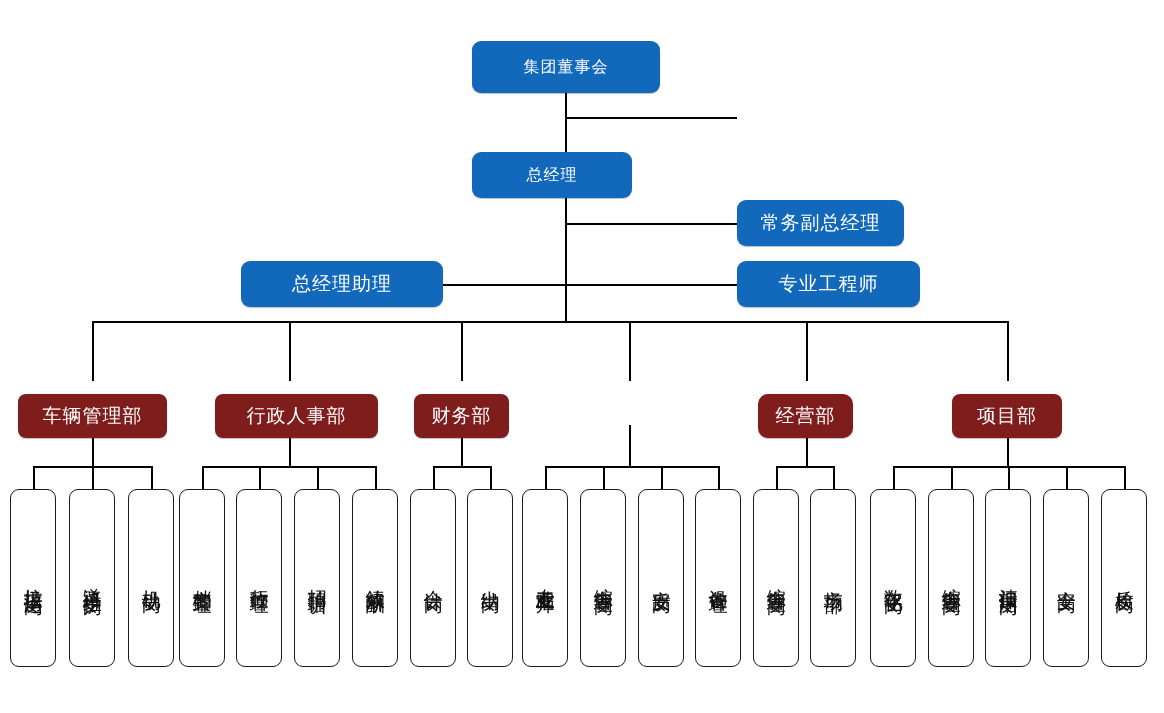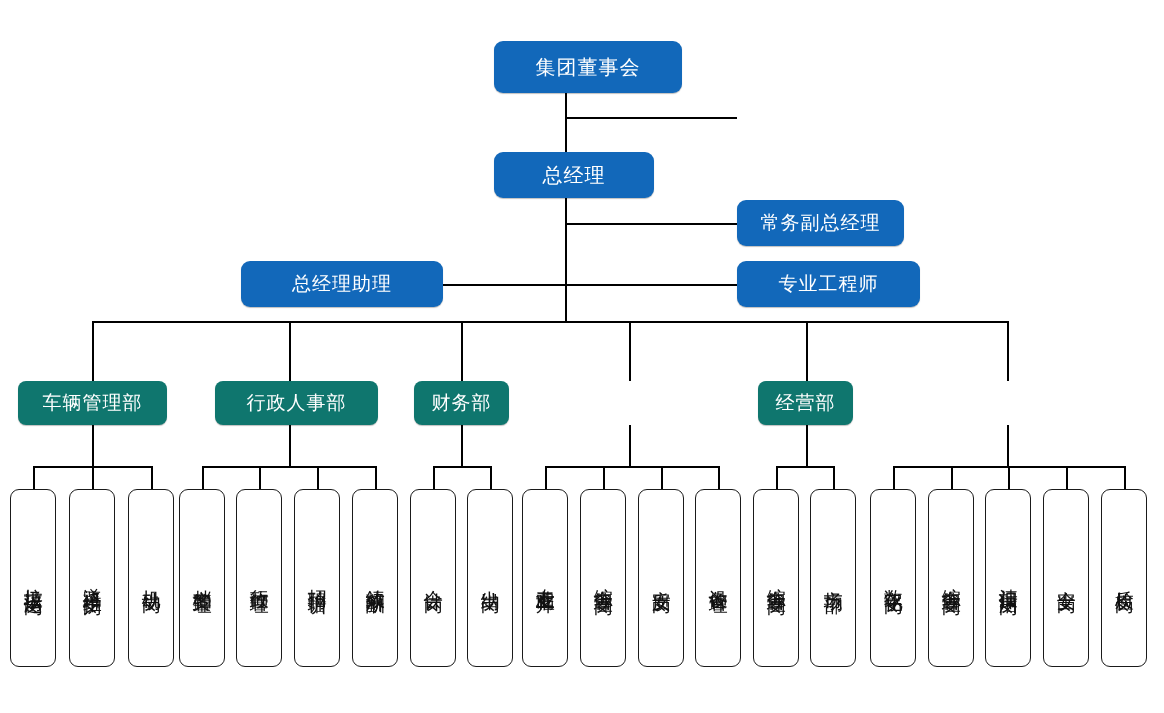--- a/index.html
+++ b/index.html
@@ -20,23 +20,23 @@
     position:absolute;
     box-sizing:border-box;
     display:flex;align-items:center;justify-content:center;
     border-radius:9px;
     color:#ffffff;
     letter-spacing:1px;
     white-space:nowrap;
     text-align:center;
   }
   .node.blue{background:#1268BA;box-shadow:0 1px 1px rgba(0,0,0,.25);}
-  .node.orange{background:#0f766e;box-shadow:0 1px 1px rgba(0,0,0,.25);}
-
-  .lvl1{font-size:20px;margin-left:22px;}
+  .node.orange{background:#7f1d1d;box-shadow:0 1px 1px rgba(0,0,0,.25);margin-top:13px;}
+
+  .lvl1{font-size:16px;}
   .lvl2{font-size:19px;}
   .dept{font-size:19px;border-radius:8px;}
 
   
   .leaf{
     position:absolute;
     box-sizing:border-box;
     border:1.8px solid #1a1a1a;
     border-radius:9px;
     background:#ffffff;
@@ -149,24 +149,27 @@
 
   <div class="node orange dept" style="left:215px;top:381px;width:163px;height:44px;">
     <span>行政人事部</span>
   </div>
 
   <div class="node orange dept" style="left:414px;top:381px;width:95px;height:44px;">
     <span>财务部</span>
   </div>
 
 
-  <div class="node orange dept" style="left:758px;top:381px;width:95px;height:44px;">
+  <div class="node orange dept" style="left:758px;top:381px;width:95px;height:44px;border-radius:10px;">
     <span>经营部</span>
   </div>
 
+  <div class="node orange dept" style="left:952px;top:381px;width:110px;height:44px;">
+    <span>项目部</span>
+  </div>
 
   <div class="leaf" style="left:10px;top:489px;width:46px;height:178px;">
     <span>垃圾清运岗</span>
     </div>
   <div class="leaf" style="left:69px;top:489px;width:46px;height:178px;">
     <span>道路维护岗</span>
     </div>
   <div class="leaf" style="left:128px;top:489px;width:46px;height:178px;">
     <span>机动岗</span>
     </div>

